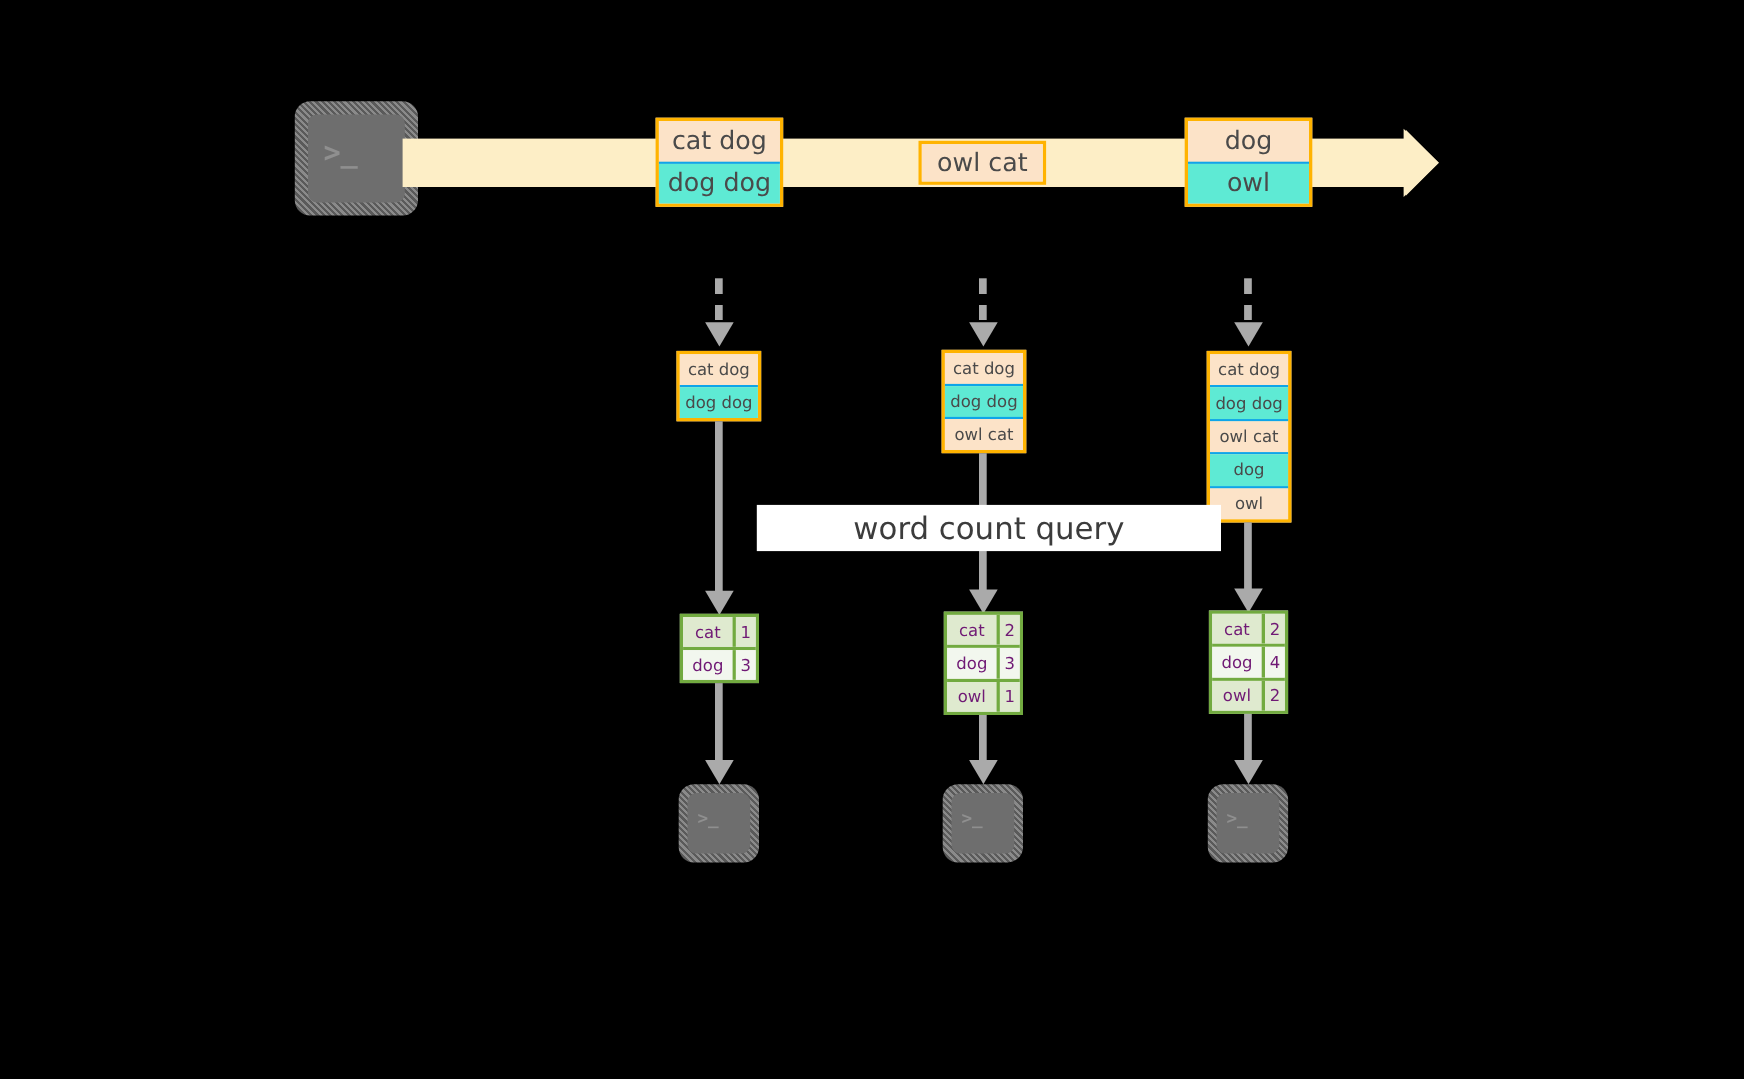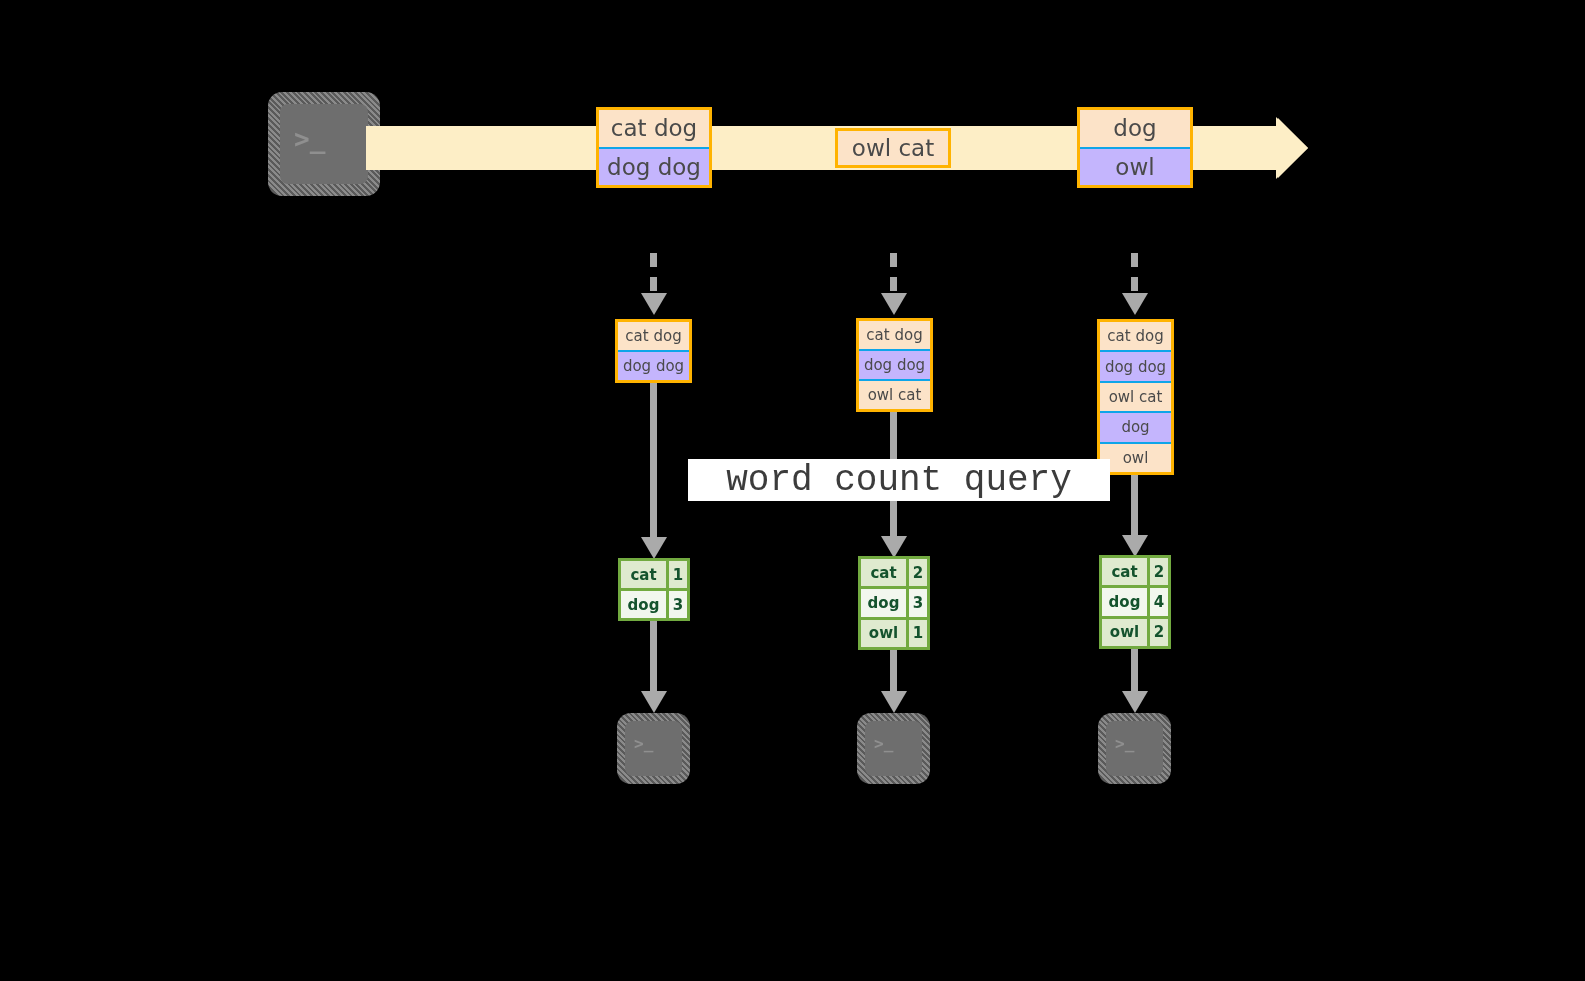--- a/index.html
+++ b/index.html
@@ -66,21 +66,21 @@
     flex: 1 1 auto;
     display: flex;
     align-items: center;
     justify-content: center;
     color: #4a4a4a;
     white-space: nowrap;
     border-bottom: 2px solid #0ea5e9;
   }
   .rec-row:last-child { border-bottom: none; }
   .rec-row.shade-a { background: #fce3c8; }
-  .rec-row.shade-b { background: #c4b5fd; }
+  .rec-row.shade-b { background: #5eead4; }
 
   
   .tbl {
     position: absolute;
     box-sizing: border-box;
     border: 3px solid #72aa40;
     display: flex;
     flex-direction: column;
     background: #eaf2e1;
   }
@@ -89,23 +89,22 @@
     flex: 1 1 auto;
     display: flex;
     border-bottom: 3px solid #72aa40;
   }
   .tbl-row:last-child { border-bottom: none; }
   .tbl-cell {
     box-sizing: border-box;
     display: flex;
     align-items: center;
     justify-content: center;
-    color: #14532d;
+    color: #701a75;
     white-space: nowrap;
-    font-weight: bold;
   }
   .tbl-cell.key {
     flex: 0 0 48px;
     border-right: 3px solid #72aa40;
   }
   .tbl-cell.val {
     flex: 1 1 auto;
   }
   .tbl-row.shade-a .tbl-cell { background: #dfeacf; }
   .tbl-row.shade-b .tbl-cell { background: #f2f7ee; }
@@ -272,16 +271,16 @@
 
   <div class="conn" style="left:1131px; top:649px; width:7px; height:44px;"></div>
   <div class="conn-head" style="left:1122px; top:691px;"></div>
 
   <div class="term-hatch" style="left:1098px; top:713px; width:73px; height:71px;"></div>
   <div class="term-inner" style="left:1106px; top:721px; width:57px; height:55px;">
     <span class="term-glyph" style="left:9px; top:15px; font-size:16px;">&gt;_</span>
   </div>
 
   <div class="query-band" style="left:688px; top:459px; width:422px; height:42px;">
-    <span class="query-label" style="font-size:36px;font-family:Liberation Mono, monospace;">word count query</span>
+    <span class="query-label" style="font-size:28px;">word count query</span>
   </div>
 
 </div>
 
 </body></html>

